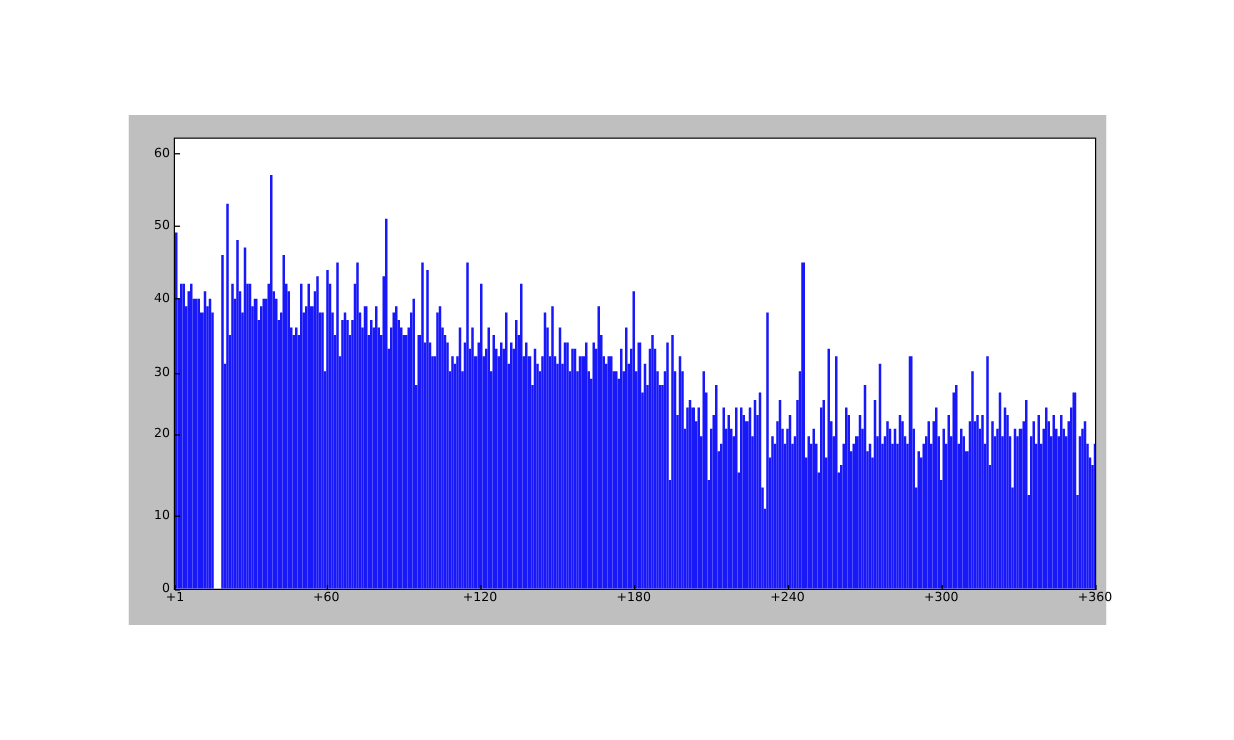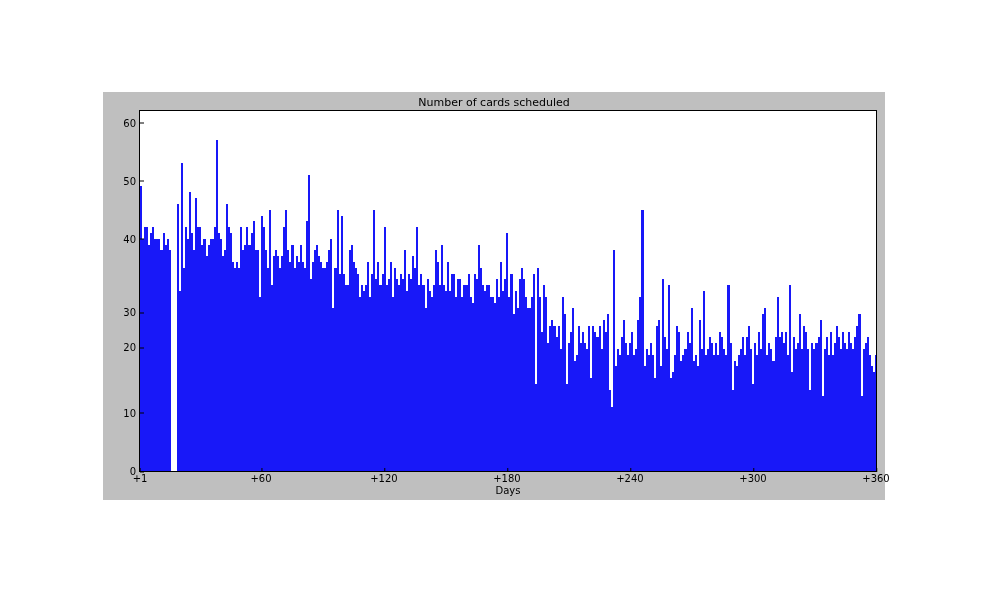--- a/index.html
+++ b/index.html
@@ -97,21 +97,20 @@
     right: 0;
     top: calc(100% + 14px);
     text-align: center;
     font-size: 10px;
   }
 </style>
 </head>
 <body>
 
 <div class="figure">
-  <div class="title">Number of cards scheduled</div>
 
   <div class="axes">
     <div class="plot-area">
       <div class="bars" id="bars">
           <div class="bar" style="height: 79.0323%; background: rgb(24, 24, 248);"></div>
           <div class="bar" style="height: 64.5161%; background: rgb(24, 24, 248);"></div>
           <div class="bar" style="height: 67.7419%; background: rgb(24, 24, 248);"></div>
           <div class="bar" style="height: 67.7419%; background: rgb(24, 24, 248);"></div>
           <div class="bar" style="height: 62.9032%; background: rgb(24, 24, 248);"></div>
           <div class="bar" style="height: 66.129%; background: rgb(24, 24, 248);"></div>
@@ -468,25 +467,24 @@
           <div class="bar" style="height: 32.2581%; background: rgb(24, 24, 248);"></div>
           <div class="bar" style="height: 29.0323%; background: rgb(24, 24, 248);"></div>
           <div class="bar" style="height: 27.4194%; background: rgb(24, 24, 248);"></div>
           <div class="bar" style="height: 32.2581%; background: rgb(24, 24, 248);"></div>
         </div>
     </div>
 
     <div id="yticks-container"></div>
     <div id="xticks-container"></div>
 
-    <div class="xlabel">Days</div>
   <div class="ytick" style="bottom: 0px;">0<span class="tickmark"></span></div>
       <div class="ytick" style="bottom: 58.0645px;">10<span class="tickmark"></span></div>
       <div class="ytick" style="bottom: 124px;">20<span class="tickmark"></span></div>
-      <div class="ytick" style="bottom: 159px; margin-top: 40px;">30<span class="tickmark"></span></div>
+      <div class="ytick" style="bottom: 173px; margin-top: 40px;">30<span class="tickmark"></span></div>
       <div class="ytick" style="bottom: 232.258px;">40<span class="tickmark"></span></div>
       <div class="ytick" style="bottom: 290.323px;">50<span class="tickmark"></span></div>
       <div class="ytick" style="bottom: 348.387px;">60<span class="tickmark"></span></div>
       <div class="xtick" style="left: 0px;">+1<span class="tickmark"></span></div>
       <div class="xtick" style="left: 120.958px;">+60<span class="tickmark"></span></div>
       <div class="xtick" style="left: 243.967px;">+120<span class="tickmark"></span></div>
       <div class="xtick" style="left: 366.975px;">+180<span class="tickmark"></span></div>
       <div class="xtick" style="left: 489.983px;">+240<span class="tickmark"></span></div>
       <div class="xtick" style="left: 612.992px;">+300<span class="tickmark"></span></div>
       <div class="xtick" style="left: 736px;">+360<span class="tickmark"></span></div>

